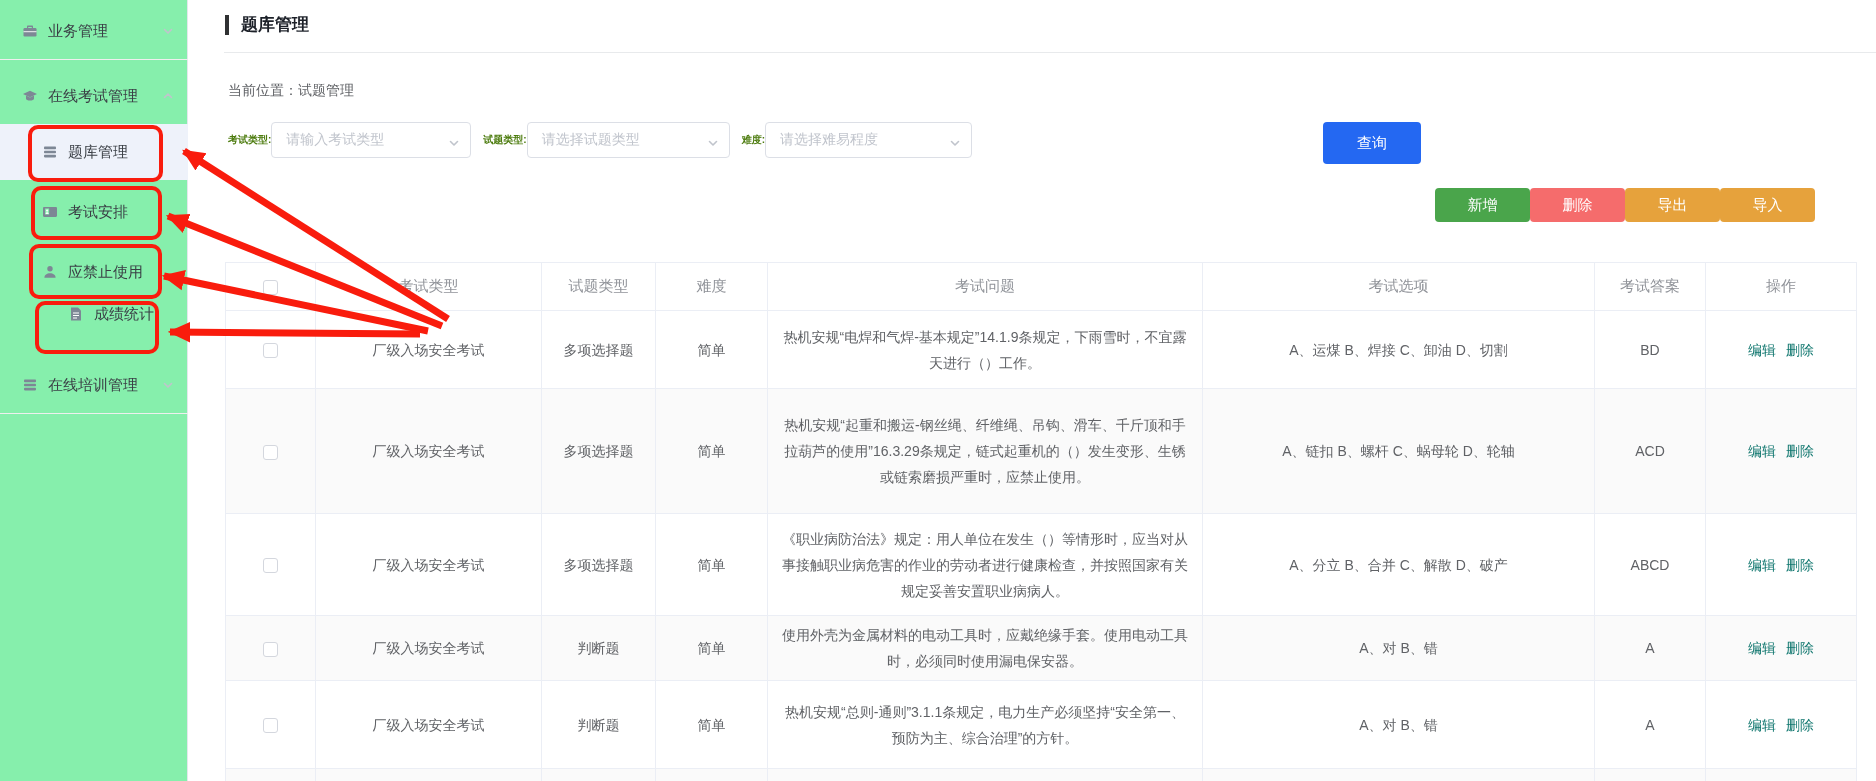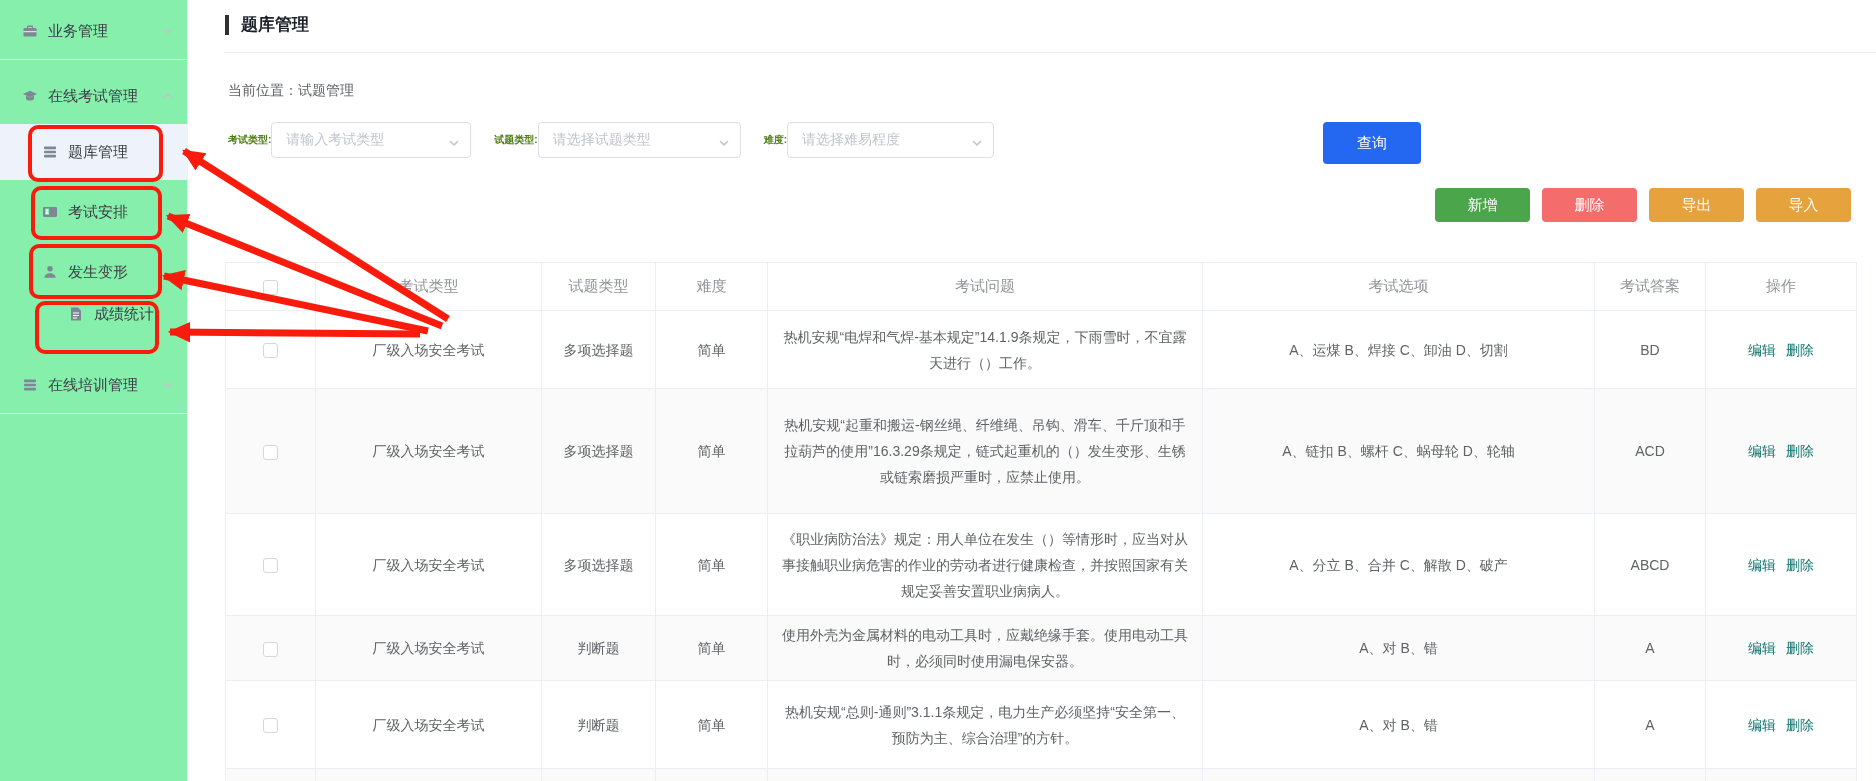--- a/index.html
+++ b/index.html
@@ -21,32 +21,32 @@
   
   .title-row { position:absolute; left:225px; top:13px; display:flex; align-items:center; }
   .title-accent { width:4px; height:20px; background:#303133; margin-right:12px; }
   .page-title { font-size:17px; font-weight:bold; color:#1d2129; }
   .h-divider { position:absolute; left:224px; right:0; top:52px; border-top:1px solid #e8eaec; }
   .breadcrumb { position:absolute; left:228px; top:82px; font-size:14px; color:#606266; }
 
   
   .filters { position:absolute; left:228px; top:122px; height:36px; display:flex; align-items:center; }
   .f-label { font-size:10px; font-weight:600; color:#4d7c0f; white-space:nowrap; }
-  .f-label.gap { margin-left:23px; }
+  .f-label.gap { margin-left:12px; }
   .select { position:relative; height:36px; border:1px solid #dcdfe6; border-radius:4px;
     background:#fff; display:flex; align-items:center; cursor:pointer; }
   .select .ph { margin-left:14px; font-size:14px; color:#c0c4cc; }
   .select .dd { position:absolute; right:10px; top:12px; }
   .w1 { width:200px; } .w2 { width:203px; } .w3 { width:207px; }
   .query-btn { position:absolute; left:1275px; top:122px; width:98px; height:42px;
     border:none; border-radius:4px; background:#2468f2; color:#fff; font-size:15px; cursor:pointer;
     font-family:inherit; }
 
   
-  .actions { position:absolute; left:1435px; top:188px; display:flex; gap:12px; }
+  .actions { position:absolute; left:1435px; top:188px; display:flex; gap:0; }
   .act-btn { width:95px; height:34px; border:none; border-radius:4px; color:#fff;
     font-size:15px; cursor:pointer; font-family:inherit; }
 
   
   .tbl-wrap { position:absolute; left:225px; top:262px; width:1631px; }
   table { border-collapse:collapse; table-layout:fixed; width:1631px; background:#fff; }
   th,td { border:1px solid #ebeef5; text-align:center; overflow:hidden; }
   th { height:48px; color:#909399; font-weight:400; font-size:15px; background:#fff; }
   td { color:#606266; font-size:14px; line-height:26px; padding:6px 12px; }
   tbody tr:nth-child(even) td { background:#fafafa; }
@@ -135,21 +135,21 @@
 
     <div class="sb-item sub" style="top:246px;height:52px;">
       <span class="ic">
         <svg width="16" height="16" viewBox="0 0 16 16">
             <g class="icon-g">
           <circle cx="8" cy="4.8" r="2.7"></circle>
           <path d="M2.4 13.8c0-3 2.5-4.6 5.6-4.6s5.6 1.6 5.6 4.6z"></path>
         </g>
           </svg>
       </span>
-      <span>发生变形</span>
+      <span>应禁止使用</span>
     </div>
 
     <div class="sb-item sub" style="top:288px;height:52px;padding-left:26px;">
       <span class="ic">
         <svg width="16" height="16" viewBox="0 0 16 16">
             <g class="icon-g">
           <path d="M3 1.5h7l3 3v10H3z"></path>
           <rect x="5" y="6.5" width="6" height="1" fill="#fff"></rect>
           <rect x="5" y="9" width="6" height="1" fill="#fff"></rect>
           <rect x="5" y="11.5" width="4" height="1" fill="#fff"></rect>

